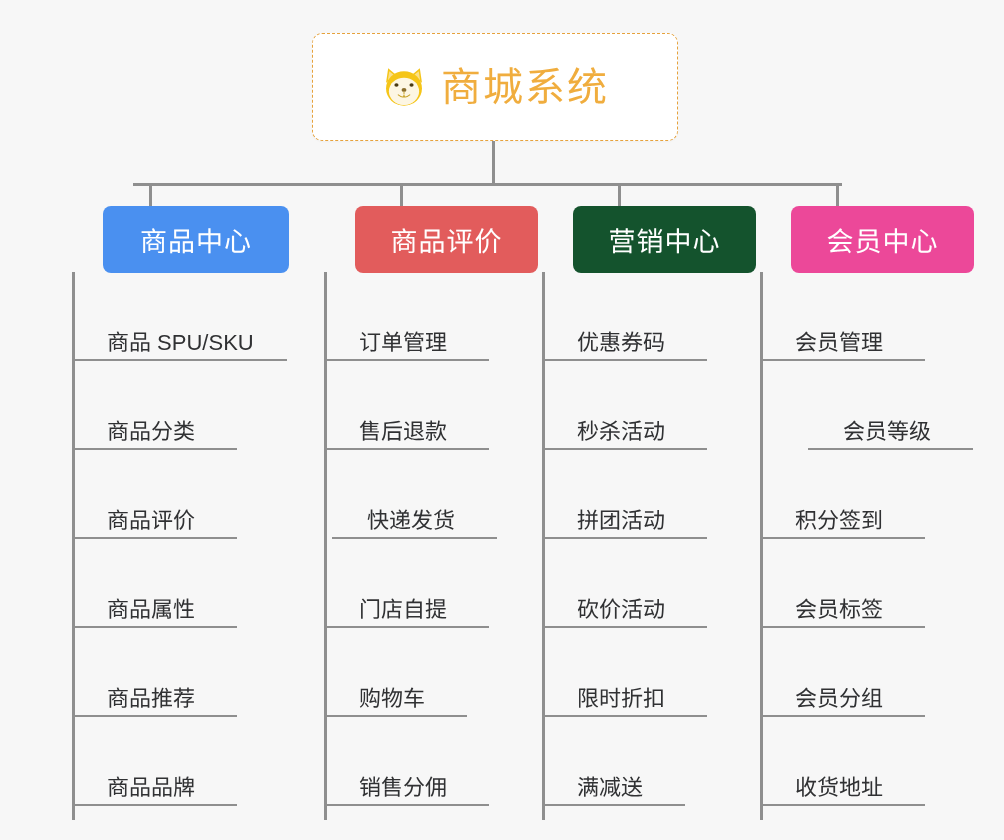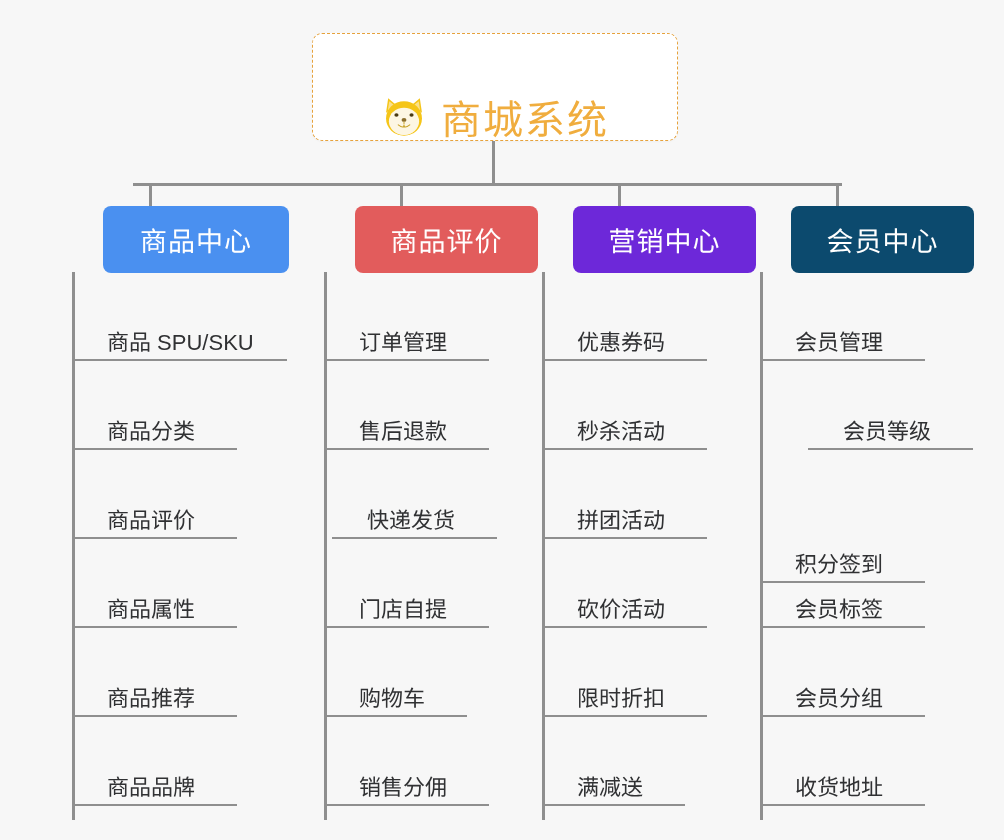--- a/index.html
+++ b/index.html
@@ -28,21 +28,21 @@
     position: absolute;
     left: 312px;
     top: 33px;
     width: 366px;
     height: 108px;
     box-sizing: border-box;
     background: #ffffff;
     border: 1px dashed #e6a23c;
     border-radius: 10px;
     display: flex;
-    align-items: flex-end;
+    align-items: center;
     justify-content: center;
     gap: 14px;
     box-shadow: 0 1px 2px rgba(0,0,0,0.03);
   }
   .root-title {
     color: #f0ad3e;
     font-size: 40px;
     line-height: 1;
     letter-spacing: 2px;
     white-space: nowrap;
@@ -191,21 +191,21 @@
         <div class="leaf" style="top: 267px; width: 165px; border-bottom-color: rgb(143, 143, 143);">
           <span class="leaf-label">门店自提</span>
         </div>
         <div class="leaf" style="top: 356px; width: 143px; border-bottom-color: rgb(143, 143, 143);">
           <span class="leaf-label">购物车</span>
         </div>
         <div class="leaf" style="top: 445px; width: 165px; border-bottom-color: rgb(143, 143, 143);">
           <span class="leaf-label">销售分佣</span>
         </div>
       </div>
-      <div class="cat-box" style="left: 528px; top: 206px; width: 183px; background: #6d28d9;">
+      <div class="cat-box" style="left: 528px; top: 206px; width: 183px; background: #14532d;">
         <span>营销中心</span>
       </div>
       <div class="branch" style="left: 529px; width: 240px;">
         <div class="trunk" style="background: rgb(143, 143, 143);"></div>
         <div class="leaf" style="top: 0px; width: 165px; border-bottom-color: rgb(143, 143, 143);">
           <span class="leaf-label">优惠券码</span>
         </div>
         <div class="leaf" style="top: 89px; width: 165px; border-bottom-color: rgb(143, 143, 143);">
           <span class="leaf-label">秒杀活动</span>
         </div>
@@ -215,32 +215,32 @@
         <div class="leaf" style="top: 267px; width: 165px; border-bottom-color: rgb(143, 143, 143);">
           <span class="leaf-label">砍价活动</span>
         </div>
         <div class="leaf" style="top: 356px; width: 165px; border-bottom-color: rgb(143, 143, 143);">
           <span class="leaf-label">限时折扣</span>
         </div>
         <div class="leaf" style="top: 445px; width: 143px; border-bottom-color: rgb(143, 143, 143);">
           <span class="leaf-label">满减送</span>
         </div>
       </div>
-      <div class="cat-box" style="left: 746px; top: 206px; width: 183px; background: #0c4a6e;">
+      <div class="cat-box" style="left: 746px; top: 206px; width: 183px; background: #ec4899;">
         <span>会员中心</span>
       </div>
       <div class="branch" style="left: 747px; width: 240px;">
         <div class="trunk" style="background: rgb(143, 143, 143);"></div>
         <div class="leaf" style="top: 0px; width: 165px; border-bottom-color: rgb(143, 143, 143);">
           <span class="leaf-label">会员管理</span>
         </div>
         <div class="leaf" style="top: 89px; width: 165px; border-bottom-color: rgb(143, 143, 143); margin-left: 48px;">
           <span class="leaf-label">会员等级</span>
         </div>
-        <div class="leaf" style="top: 178px; width: 165px; border-bottom-color: rgb(143, 143, 143); margin-top: 44px;">
+        <div class="leaf" style="top: 178px; width: 165px; border-bottom-color: rgb(143, 143, 143);">
           <span class="leaf-label">积分签到</span>
         </div>
         <div class="leaf" style="top: 267px; width: 165px; border-bottom-color: rgb(143, 143, 143);">
           <span class="leaf-label">会员标签</span>
         </div>
         <div class="leaf" style="top: 356px; width: 165px; border-bottom-color: rgb(143, 143, 143);">
           <span class="leaf-label">会员分组</span>
         </div>
         <div class="leaf" style="top: 445px; width: 165px; border-bottom-color: rgb(143, 143, 143);">
           <span class="leaf-label">收货地址</span>

